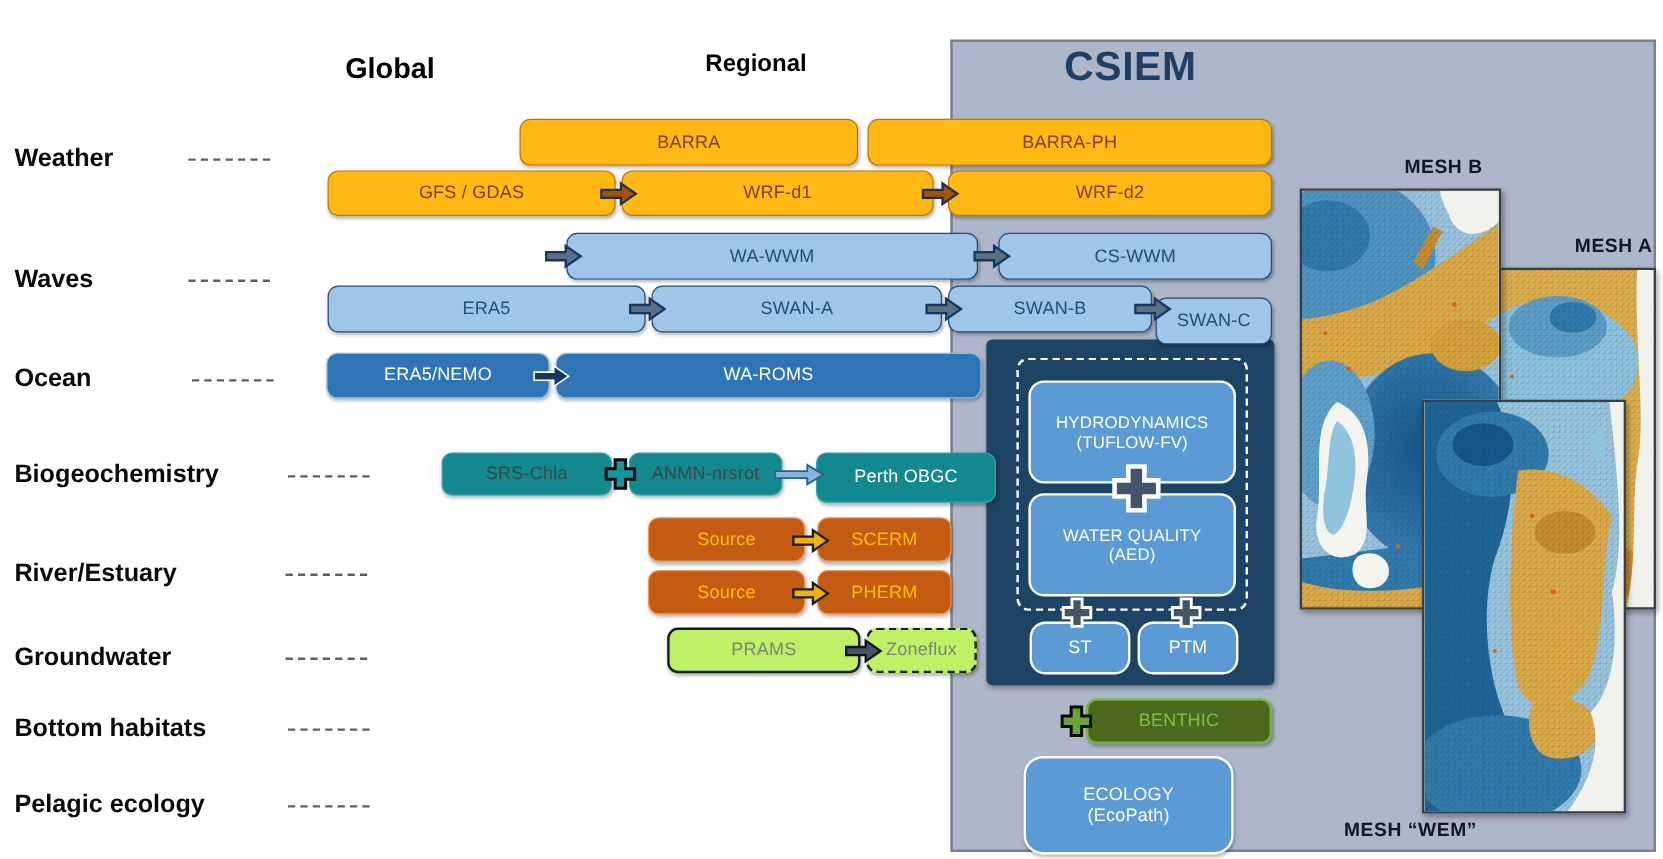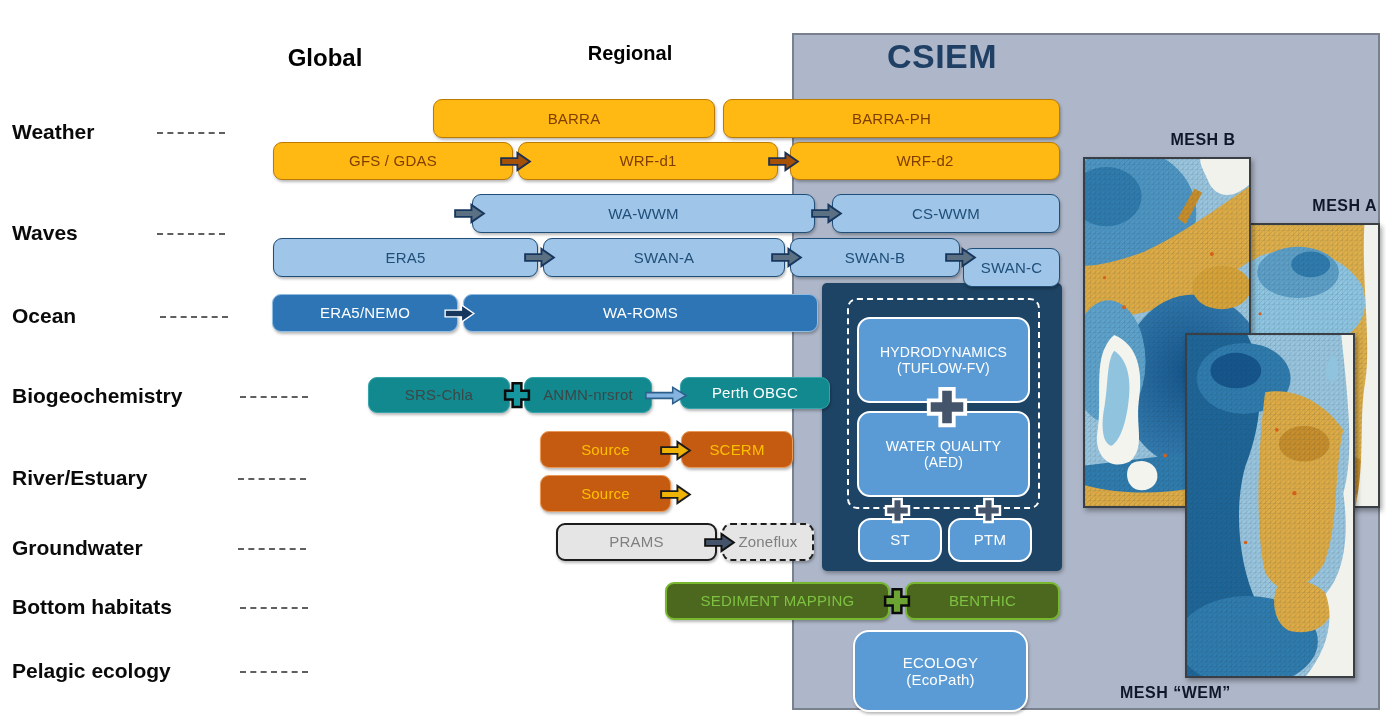--- a/index.html
+++ b/index.html
@@ -14,21 +14,21 @@
        font-weight:normal;font-size:15px;line-height:1.15;text-align:center;border-radius:9px;
        box-shadow:1px 2px 3px rgba(0,0,0,.28);letter-spacing:.2px}
 
   
   .b-weather{background:#FFB912;border:1.6px solid #BD7A02;color:#7F3E00}
   .b-waves{background:#9FC5E8;border:1.6px solid #1F4E79;color:#1F4E79}
   .b-ocean{background:#2E75B6;border:1.6px solid #8FBCE2;color:#fff}
   .b-teal{background:#11898F;border:1.6px solid #35A4AB;color:#3B4747}
   .b-teal.white{color:#fff}
   .b-river{background:#C55A11;border:1.6px solid #E99A58;color:#FFC000}
-  .b-gray{background:#e5e5e5;border:2px solid #1c1c1c;color:#7F7F7F}
+  .b-gray{background:#bef264;border:2px solid #1c1c1c;color:#7F7F7F}
   .b-gray.dashed{border:2.4px dashed #1c1c1c}
   .b-green{background:#4C681E;border:2px solid #77B82F;color:#7FC142}
   .b-inner{background:#5B9BD5;border:2.2px solid #fff;color:#fff;border-radius:13px;box-shadow:none;font-size:14px}
   .b-ecology{background:#5B9BD5;border:2.5px solid #fff;color:#fff;border-radius:16px;font-size:15px}
 
   
   .panel{position:absolute;left:792px;top:33px;width:588px;height:677px;background:#AEB7C9;border:2px solid #79818F}
   .csiem-title{position:absolute;left:822px;top:37px;width:240px;text-align:center;font-weight:bold;font-size:34px;color:#1F4064;letter-spacing:.5px}
   .navybox{position:absolute;left:822px;top:283px;width:240px;height:288px;background:#1E4465;border-radius:5px;box-shadow:1px 2px 4px rgba(0,0,0,.35)}
   .dashedrect{position:absolute;left:847px;top:298px;width:193px;height:211px;border:2px dashed #fff;border-radius:10px}
@@ -270,21 +270,21 @@
         <path d="M2 8.5H19V3L32 12L19 21V15.5H2Z"></path>
       </svg>
     </span>
 
   <div class="box b-teal" style="left:368px;top:377px;width:142px;height:36px">
       <span>SRS-Chla</span>
     </div>
   <div class="box b-teal" style="left:524px;top:377px;width:128px;height:36px">
       <span>ANMN-nrsrot</span>
     </div>
-  <div class="box b-teal white" style="left:680px;top:377px;width:150px;height:32px">
+  <div class="box b-teal white" style="left:680px;top:377px;width:150px;height:42px">
       <span>Perth OBGC</span>
     </div>
   <span class="glyph pl-teal" style="left:502px;top:380px;width:30px;height:30px">
       <svg viewBox="0 0 24 24">
         <path d="M8.5 2.5h7v6h6v7h-6v6h-7v-6h-6v-7h6z"></path>
       </svg>
     </span>
   <span class="glyph ar-bgc" style="left:644px;top:384px;width:44px;height:23px">
       <svg viewBox="0 0 46 24">
         <path d="M2 9H30V3.5L44 12L30 20.5V15H2Z"></path>
@@ -298,41 +298,41 @@
       <span>SCERM</span>
     </div>
   <span class="glyph ar-river" style="left:659px;top:439px;width:33px;height:23px">
       <svg viewBox="0 0 34 24">
         <path d="M2 8.5H19V3L32 12L19 21V15.5H2Z"></path>
       </svg>
     </span>
   <div class="box b-river" style="left:540px;top:475px;width:131px;height:37px">
       <span>Source</span>
     </div>
+  <div class="box b-river" style="left:681px;top:475px;width:112px;height:37px">
+      <span>PHERM</span>
+    </div>
   <span class="glyph ar-river" style="left:659px;top:483px;width:33px;height:23px">
       <svg viewBox="0 0 34 24">
         <path d="M2 8.5H19V3L32 12L19 21V15.5H2Z"></path>
       </svg>
     </span>
 
   <div class="box b-gray" style="left:556px;top:523px;width:161px;height:38px">
       <span>PRAMS</span>
     </div>
   <div class="box b-gray dashed" style="left:722px;top:523px;width:92px;height:38px">
       <span>Zoneflux</span>
     </div>
   <span class="glyph ar-gw" style="left:703px;top:531px;width:33px;height:23px">
       <svg viewBox="0 0 34 24">
         <path d="M2 8.5H19V3L32 12L19 21V15.5H2Z"></path>
       </svg>
     </span>
 
-  <div class="box b-green" style="left:665px;top:582px;width:225px;height:38px">
-      <span>SEDIMENT MAPPING</span>
-    </div>
   <div class="box b-green" style="left:905px;top:582px;width:155px;height:38px">
       <span>BENTHIC</span>
     </div>
   <span class="glyph pl-green" style="left:882px;top:586px;width:30px;height:30px">
       <svg viewBox="0 0 24 24">
         <path d="M8.5 2.5h7v6h6v7h-6v6h-7v-6h-6v-7h6z"></path>
       </svg>
     </span>
 
   <div class="box b-ecology" style="left:853px;top:630px;width:175px;height:82px">

